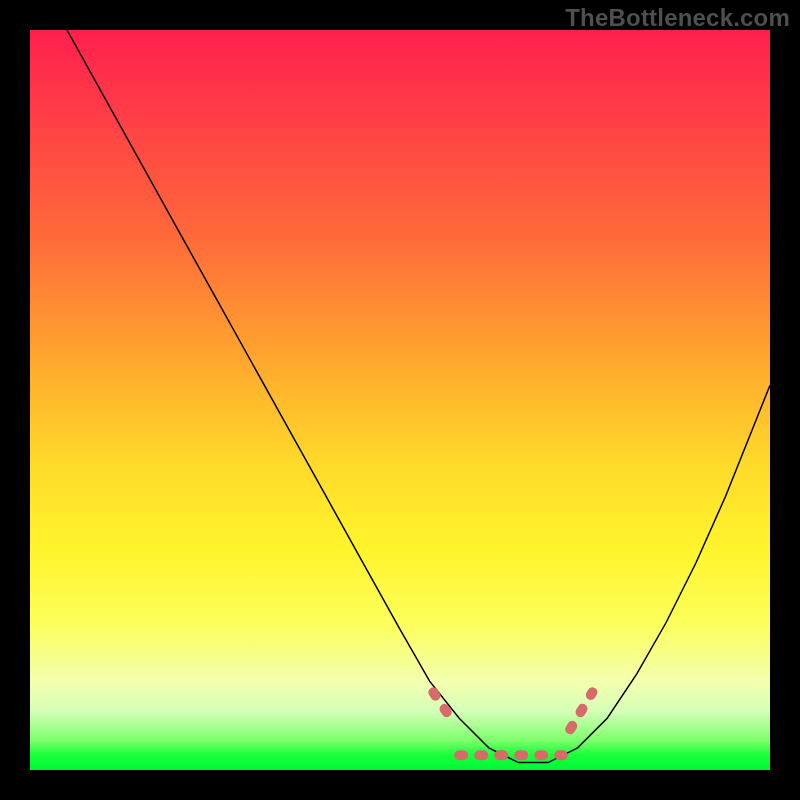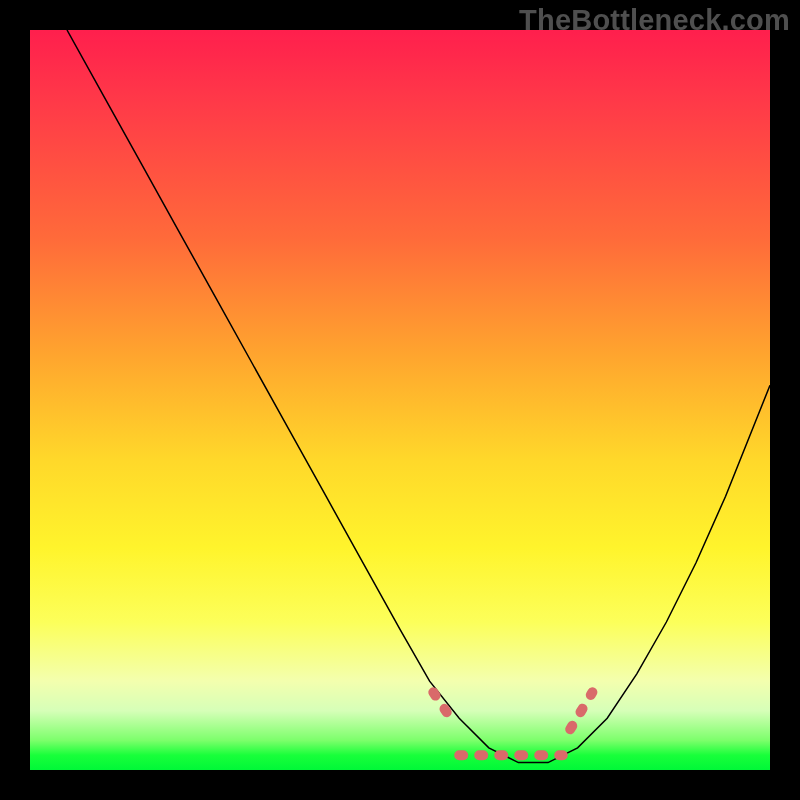--- a/index.html
+++ b/index.html
@@ -15,21 +15,21 @@
     position: relative;
     width: 800px;
     height: 800px;
     background: #000;
   }
   .watermark {
     position: absolute;
     top: 4px;
     right: 10px;
     color: #4f4f4f;
-    font-size: 29px;
+    font-size: 24px;
     font-weight: 600;
     letter-spacing: 0.2px;
     z-index: 10;
   }
   .plot-area {
     position: absolute;
     left: 30px;
     top: 30px;
     width: 740px;
     height: 740px;

